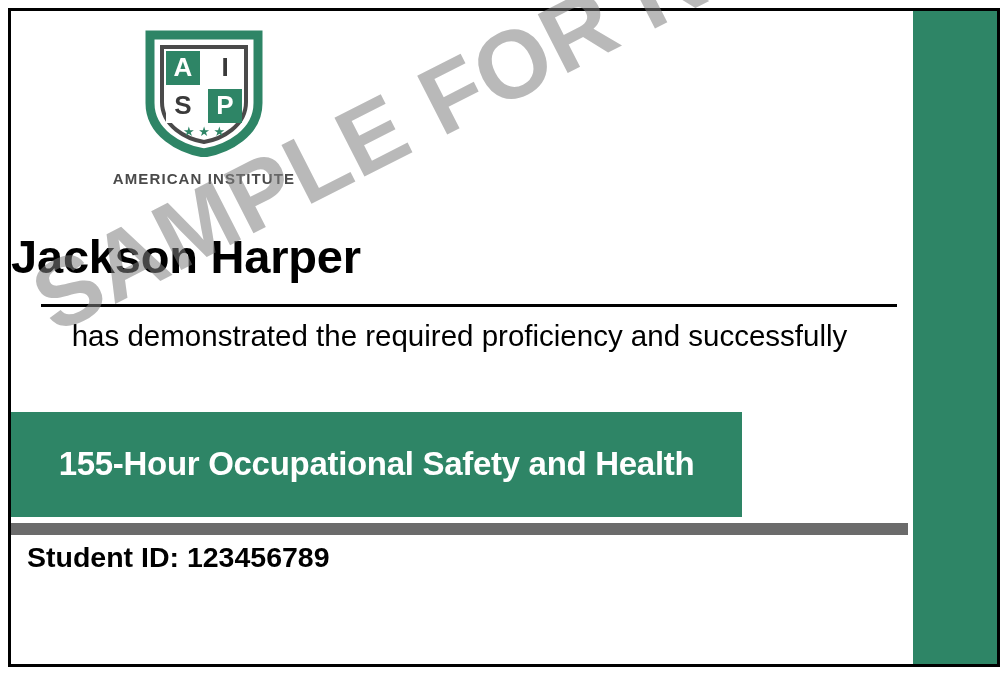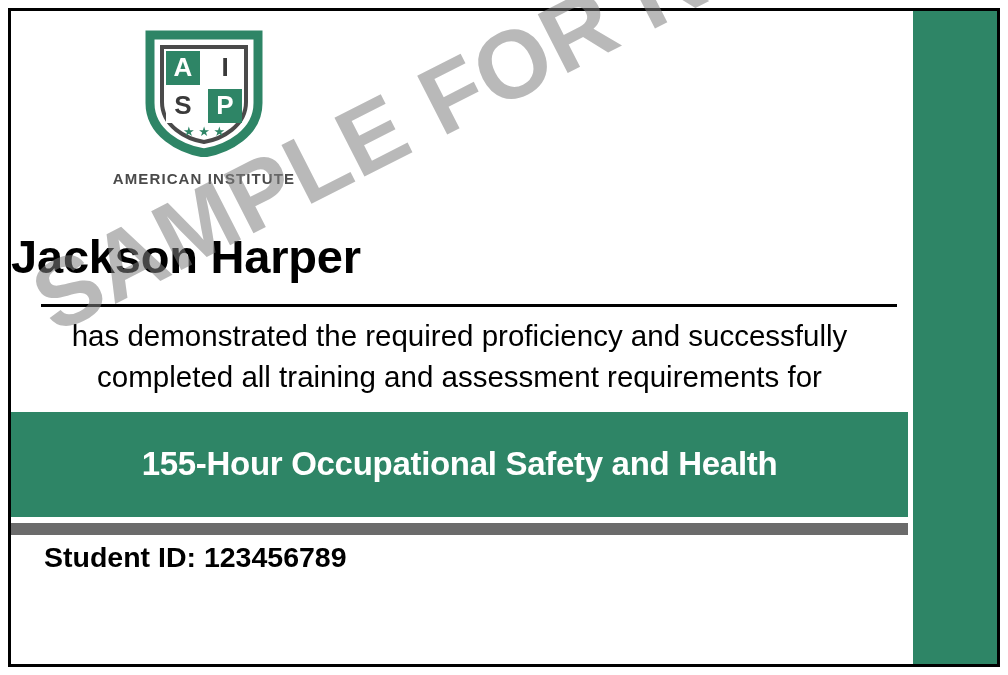--- a/index.html
+++ b/index.html
@@ -101,21 +101,21 @@
     font-size: 29.5px;
     color: #000000;
     line-height: 1.38;
   }
 
   
   .course-band {
     position: absolute;
     left: 0;
     top: 401px;
-    width: 897px;
+    width: 731px;
     height: 105px;
     background: #2e8566;
     color: #ffffff;
     display: flex;
     align-items: center;
     justify-content: center;
     text-align: center;
   }
   .course-title {
     font-size: 33px;
@@ -129,21 +129,21 @@
     left: 0;
     top: 512px;
     width: 897px;
     height: 12px;
     background: #6b6b6b;
   }
 
   
   .details {
     position: absolute;
-    left: 33px;
+    left: 16px;
     top: 530px;
     width: 840px;
   }
   .detail-line {
     font-size: 28.5px;
     font-weight: bold;
     color: #000000;
     margin-bottom: 9px;
     white-space: nowrap;
   }
@@ -199,21 +199,20 @@
       <div class="logo-text">
         <div>AMERICAN INSTITUTE</div>
       </div>
     </div>
 
     <div class="student-name">Jackson Harper</div>
     <div class="rule"></div>
 
     <div class="statement">
       <div>has demonstrated the required proficiency and successfully</div>
-      <div>completed all training and assessment requirements for</div>
     </div>
 
     <div class="course-band">
       <div class="course-title">
         <div>155-Hour Occupational Safety and Health</div>
       </div>
     </div>
     <div class="gray-bar"></div>
 
     <div class="details">

